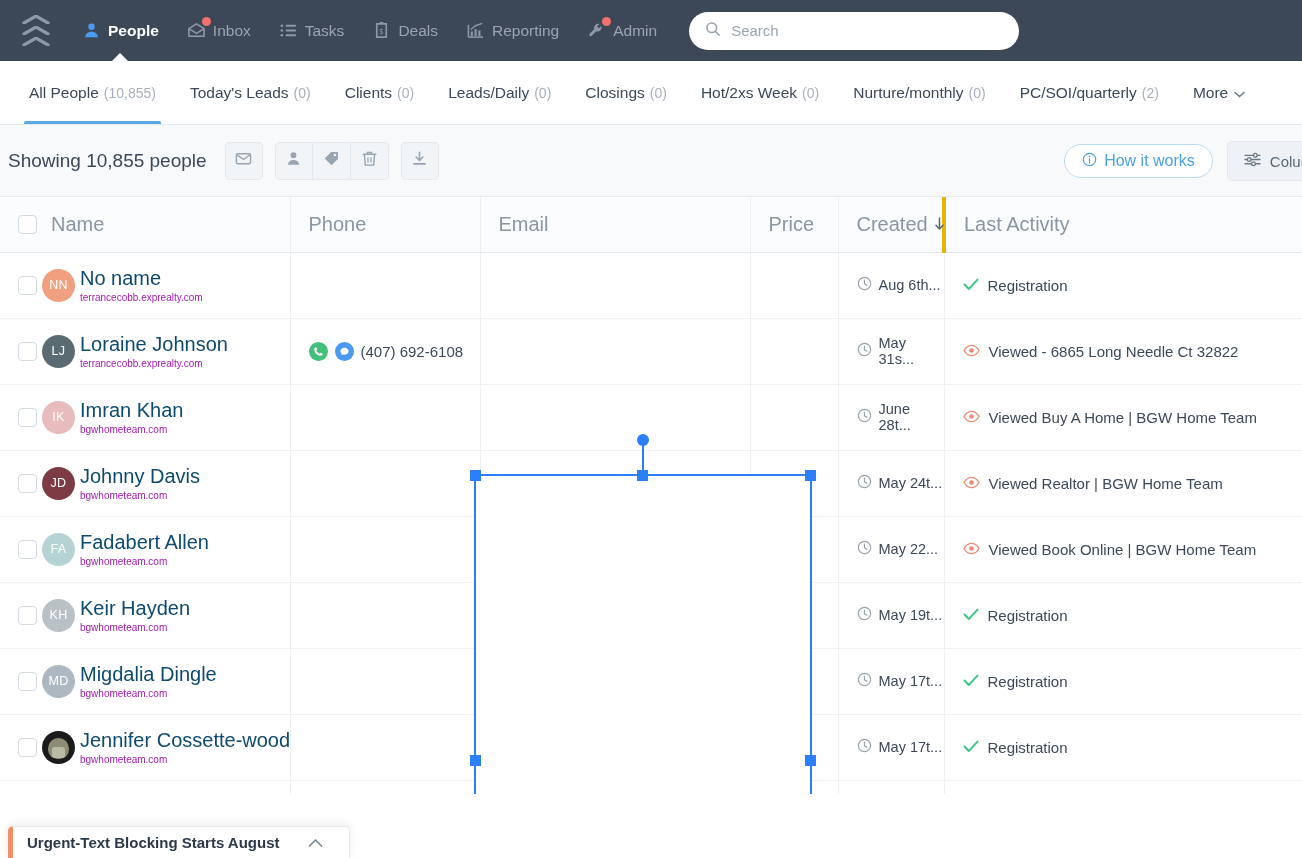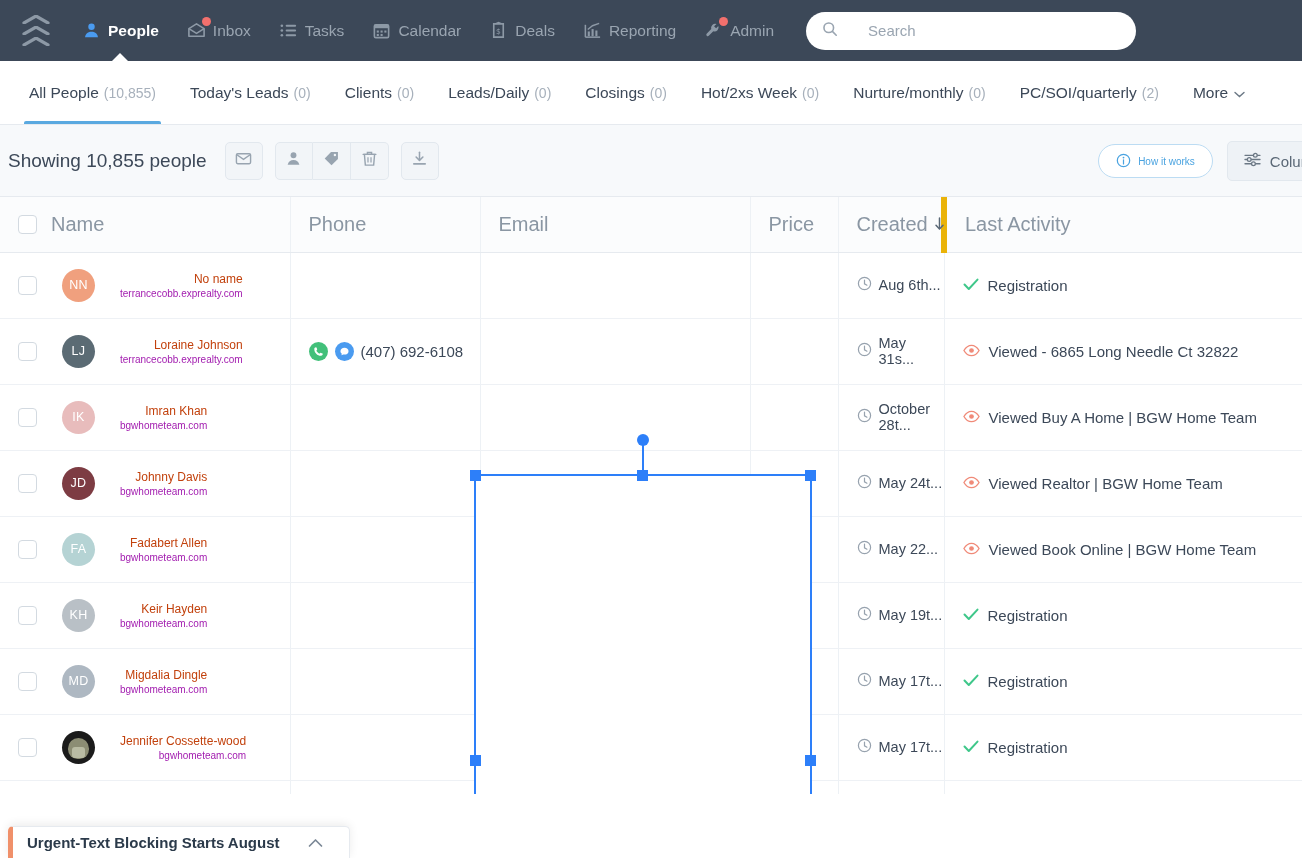--- a/index.html
+++ b/index.html
@@ -41,21 +41,21 @@
     border-bottom: 9px solid #ffffff;
   }
   .searchbox {
     margin-left: 18px; width: 330px; height: 38px;
     background: #ffffff; border-radius: 19px;
     display: flex; align-items: center; padding: 0 16px; gap: 10px;
   }
   .searchbox input {
     border: none; outline: none; font-size: 15px;
     font-family: "Liberation Sans", sans-serif;
-    color: #ec4899; width: 100%; background: transparent; margin-left: 20px;
+    color: #ec4899; width: 100%; background: transparent;
   }
   .searchbox input::placeholder { color: #9aa5b1; }
 
   
   .tabsbar {
     height: 64px; background: #ffffff;
     border-bottom: 1px solid #e6eaef;
     display: flex; align-items: stretch; padding-left: 12px;
     overflow: hidden;
   }
@@ -92,21 +92,21 @@
   .btngroup.joined .iconbtn:first-child { border-radius: 5px 0 0 5px; border-left-width: 1px; }
   .btngroup.joined .iconbtn:last-child { border-radius: 0 5px 5px 0; }
   .rightactions {
     position: absolute; right: 0; top: 0; height: 72px;
     display: flex; align-items: center; gap: 14px; padding-right: 0;
   }
   .howitworks {
     display: flex; align-items: center; gap: 7px;
     height: 34px; padding: 0 17px;
     border: 1px solid #bcdcf3; border-radius: 17px;
-    color: #4aa3e0; font-size: 10px; background: #fff; cursor: pointer;
+    color: #4aa3e0; font-size: 16px; background: #fff; cursor: pointer;
   }
   .columnsbtn {
     display: flex; align-items: center; gap: 9px;
     height: 40px; padding: 0 16px;
     background: #eef2f6; border: 1px solid #e2e8ee; border-radius: 5px;
     color: #5a6876; font-size: 15px; cursor: pointer;
     margin-right: -44px;
   }
 
   
@@ -116,54 +116,54 @@
     height: 55px; background: #fbfcfd;
     border-bottom: 1px solid #e6eaef;
     font-weight: normal; font-size: 20px; color: #8a96a3;
     text-align: left; padding: 0 0 0 18px; vertical-align: middle;
   }
   thead th.c-name  { width: 290px; }
   thead th.c-phone { width: 190px; border-left: 1px solid #edf1f5; }
   thead th.c-email { width: 270px; border-left: 1px solid #edf1f5; }
   thead th.c-price { width: 88px;  border-left: 1px solid #edf1f5; }
   thead th.c-crea  { width: 106px; border-left: 1px solid #edf1f5; }
-  thead th.c-last  { width: 358px; border-left: 6px solid #eab308; }
+  thead th.c-last  { width: 358px; border-left: 4px solid #eab308; }
   .sortwrap { display: inline-flex; align-items: center; gap: 6px; }
 
   tbody td {
     height: 66px; border-bottom: 1px solid #eef1f5;
     font-size: 15px; color: #3c4858; padding: 0 0 0 18px;
     vertical-align: middle;
   }
   tbody td.c-phone, tbody td.c-email, tbody td.c-price,
   tbody td.c-crea, tbody td.c-last { border-left: 1px solid #edf1f5; }
 
   .cb {
     width: 19px; height: 19px; border: 1px solid #d3dae1;
     border-radius: 4px; background: #fff; cursor: pointer; flex: none;
   }
-  .namecell { display: flex; align-items: center; gap: 25px; text-align: right; }
+  .namecell { display: flex; align-items: center; gap: 5px; }
   .avatar {
     width: 33px; height: 33px; border-radius: 50%; flex: none;
     display: flex; align-items: center; justify-content: center;
     color: #fff; font-size: 12.5px; letter-spacing: .3px;
     overflow: hidden;
   }
   .avatar.photo { background: #1b1b1b; position: relative; }
   .avatar.photo::before {
     content: ""; position: absolute; left: 6px; top: 7px;
     width: 21px; height: 21px; border-radius: 50% 50% 45% 45%;
     background: #8c8d74;
   }
   .avatar.photo::after {
     content: ""; position: absolute; left: 10px; top: 16px;
     width: 13px; height: 11px; border-radius: 3px; background: #b9bba3;
   }
   .ntext { display: flex; flex-direction: column; gap: 2px; min-width: 0; }
-  .nname { font-size: 12px; color: #c2410c; white-space: nowrap; }
+  .nname { font-size: 20px; color: #0c4a6e; white-space: nowrap; }
   .nsub  { font-size: 10px; color: #a21caf; white-space: nowrap; }
   .phonecell { display: flex; align-items: center; gap: 7px; }
   .pill-ic { width: 19px; height: 19px; border-radius: 50%; display: flex;
              align-items: center; justify-content: center; flex: none; }
   .pill-ic.green { background: #42c07a; }
   .pill-ic.blue  { background: #4a9bf0; }
   .datecell { display: flex; align-items: center; gap: 7px; font-size: 14.5px; }
   .actcell  { display: flex; align-items: center; gap: 9px; font-size: 15px; }
 
   
@@ -259,34 +259,20 @@
               <rect x="7" y="4" width="11" height="2" rx="1" fill="#8d99a6"></rect>
             <circle cx="3" cy="10" r="1.4" fill="#8d99a6"></circle>
               <rect x="7" y="9" width="11" height="2" rx="1" fill="#8d99a6"></rect>
             <circle cx="3" cy="15" r="1.4" fill="#8d99a6"></circle>
               <rect x="7" y="14" width="11" height="2" rx="1" fill="#8d99a6"></rect>
           </svg>
         </span>
         <span>Tasks</span>
       </div>
 
-      <div class="navitem">
-        <span class="ic">
-          <svg width="19" height="19" viewBox="0 0 20 20">
-            <rect x="2.5" y="4" width="15" height="13.5" rx="1.5" fill="none" stroke="#8d99a6" stroke-width="1.7"></rect>
-            <rect x="2.5" y="4" width="15" height="3.6" fill="#8d99a6"></rect>
-            <rect x="5" y="10" width="2.2" height="2.2" fill="#8d99a6"></rect>
-            <rect x="9" y="10" width="2.2" height="2.2" fill="#8d99a6"></rect>
-            <rect x="13" y="10" width="2.2" height="2.2" fill="#8d99a6"></rect>
-            <rect x="5" y="13.6" width="2.2" height="2.2" fill="#8d99a6"></rect>
-            <rect x="9" y="13.6" width="2.2" height="2.2" fill="#8d99a6"></rect>
-          </svg>
-        </span>
-        <span>Calendar</span>
-      </div>
 
       <div class="navitem">
         <span class="ic">
           <svg width="19" height="19" viewBox="0 0 20 20">
             <path d="M5 3 H15 V17 H5 Z" fill="none" stroke="#8d99a6" stroke-width="1.7"></path>
             <path d="M5 3 L10 0.8 L15 3" fill="#8d99a6"></path>
             <text x="10" y="13.5" font-size="8" fill="#8d99a6" text-anchor="middle" font-family="DejaVu Sans">$</text>
           </svg>
         </span>
         <span>Deals</span>
@@ -580,21 +566,21 @@
      </td>
      <td class="c-phone"></td>
      <td class="c-email"></td>
      <td class="c-price"></td>
      <td class="c-crea">
        <span class="datecell">
                 <span><svg width="15" height="15" viewBox="0 0 16 16">
                     <circle cx="8" cy="8" r="6.5" fill="none" stroke="#97a2ae" stroke-width="1.3"></circle>
                     <path d="M8 4.4 V8.3 L10.6 9.8" fill="none" stroke="#97a2ae" stroke-width="1.3" stroke-linecap="round"></path>
                   </svg></span>
-                <span>October 28t...</span>
+                <span>June 28t...</span>
               </span>
      </td>
      <td class="c-last">
        <span class="actcell">
                 <span><svg width="17" height="13" viewBox="0 0 18 13">
                     <path d="M1 6.5C3.2 2.7 6 1 9 1s5.8 1.7 8 5.5C14.8 10.3 12 12 9 12S3.2 10.3 1 6.5z" fill="none" stroke="#f08a78" stroke-width="1.4"></path>
                     <circle cx="9" cy="6.5" r="2.5" fill="#f08a78"></circle>
                   </svg></span>
                 <span>Viewed Buy A Home | BGW Home Team</span>
               </span>

